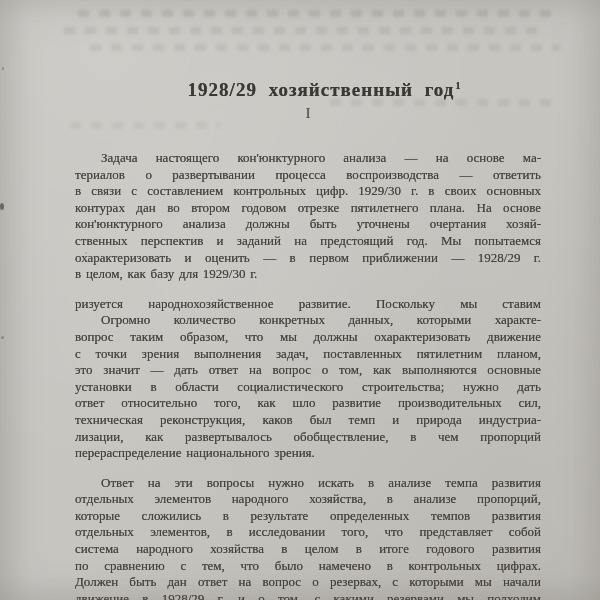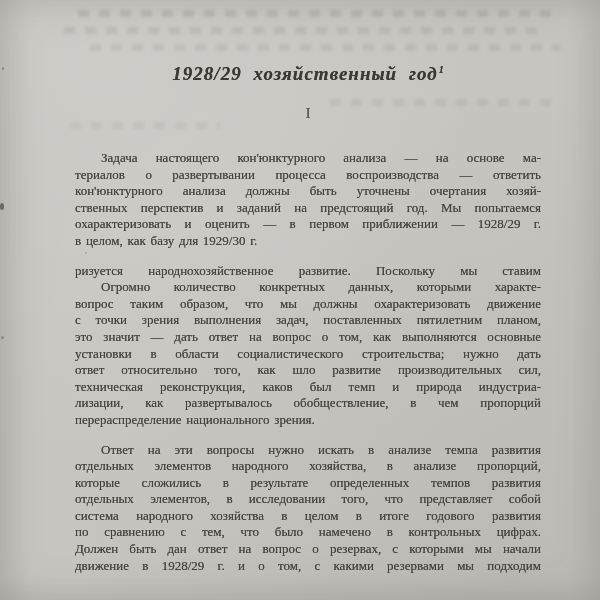--- a/index.html
+++ b/index.html
@@ -20,23 +20,23 @@
   .g1{top:10px;left:78px;right:46px;}
   .g2{top:27px;left:64px;right:58px;opacity:.24;}
   .g3{top:44px;left:90px;right:40px;opacity:.22;}
   .g4{top:99px;left:330px;right:48px;opacity:.20;}
   .g5{top:122px;left:70px;width:150px;opacity:.16;}
   .speck{position:absolute;background:rgba(66,62,55,0.65);border-radius:50%;}
   .s1{left:0px;top:203px;width:4px;height:7px;}
   .s2{left:2px;top:67px;width:2px;height:3px;opacity:.6;}
   .s3{left:1px;top:336px;width:3px;height:3px;opacity:.55;}
   .s4{left:85px;top:252px;width:2px;height:2px;opacity:.4;}
-  .title{position:absolute;top:63px;left:62px;width:492px;margin:0;text-align:center;
+  .title{position:absolute;top:63px;left:62px;width:492px;margin:16px;text-align:center;
          font-size:19px;font-weight:bold;color:#3c3934;letter-spacing:1px;word-spacing:6px;
-         text-shadow:0 0 .6px rgba(60,57,52,.85);font-style:italic;}
+         text-shadow:0 0 .6px rgba(60,57,52,.85);}
   .title sup{font-size:10px;font-weight:bold;letter-spacing:0;margin-left:1px;}
   .numeral{position:absolute;top:106px;left:62px;width:492px;text-align:center;
            font-size:14px;color:#56524b;text-shadow:0 0 .6px rgba(86,82,75,.7);}
   .text-block{position:absolute;top:137px;left:62px;width:492px;
               font-size:13px;color:#46433d;word-spacing:1.5px;
               text-shadow:0 0 .6px rgba(70,66,59,.75);}
   .para{margin:13px;}
   .line{line-height:16.6px;text-align:justify;text-align-last:justify;white-space:normal;}
   .line.endline{text-align-last:left;}
   .line.first{text-indent:26px;}
@@ -56,20 +56,22 @@
   <div class="speck s4"></div>
 
   <h1 class="title"><span>1928/29 хозяйственный год</span><sup>1</sup></h1>
 
   <div class="numeral">I</div>
 
   <div class="text-block">
       <div class="para">
         <div class="line first">Задача настоящего кон'юнктурного анализа — на основе ма-</div>
         <div class="line">териалов о развертывании процесса воспроизводства — ответить</div>
+        <div class="line">в связи с составлением контрольных цифр. 1929/30 г. в своих основных</div>
+        <div class="line">контурах дан во втором годовом отрезке пятилетнего плана. На основе</div>
         <div class="line">кон'юнктурного анализа должны быть уточнены очертания хозяй-</div>
         <div class="line">ственных перспектив и заданий на предстоящий год. Мы попытаемся</div>
         <div class="line">охарактеризовать и оценить — в первом приближении — 1928/29 г.</div>
         <div class="line endline">в целом, как базу для 1929/30 г.</div>
       </div>
       <div class="para">
         <div class="line">ризуется народнохозяйственное развитие. Поскольку мы ставим</div>
         <div class="line first">Огромно количество конкретных данных, которыми характе-</div>
         <div class="line">вопрос таким образом, что мы должны охарактеризовать движение</div>
         <div class="line">с точки зрения выполнения задач, поставленных пятилетним планом,</div>

